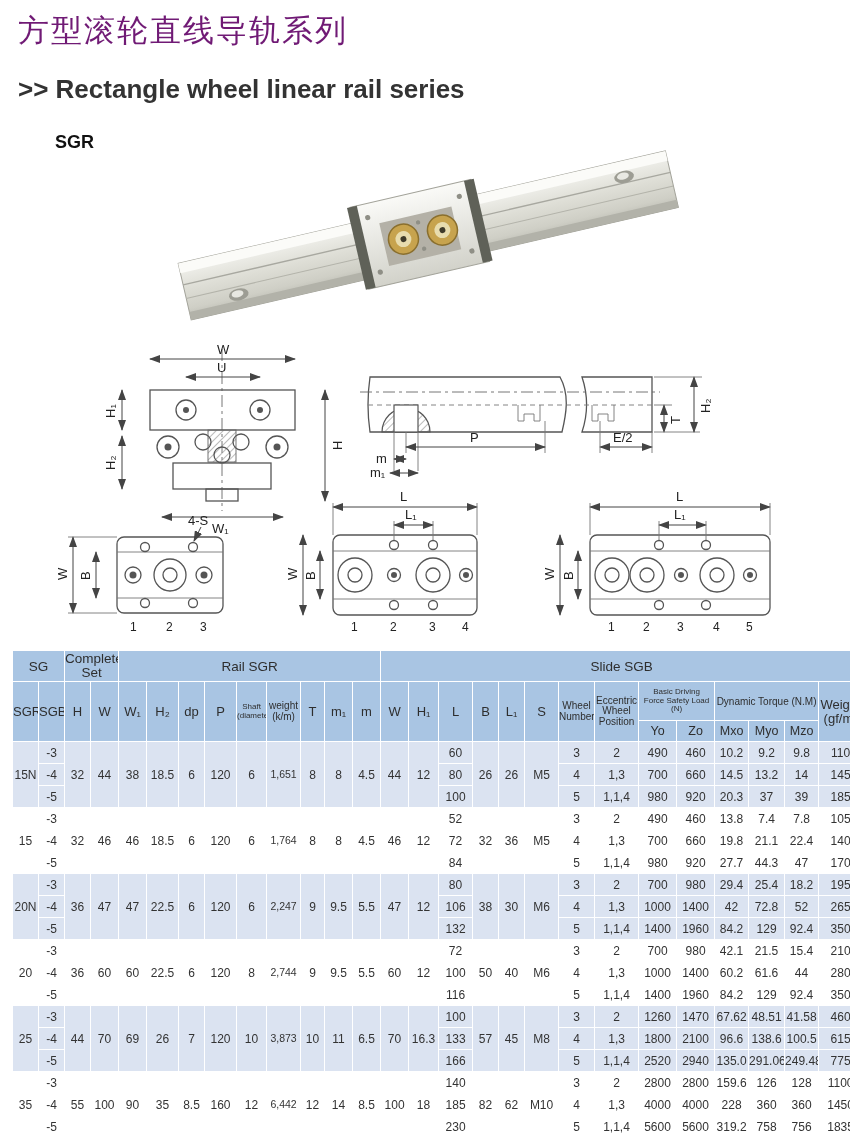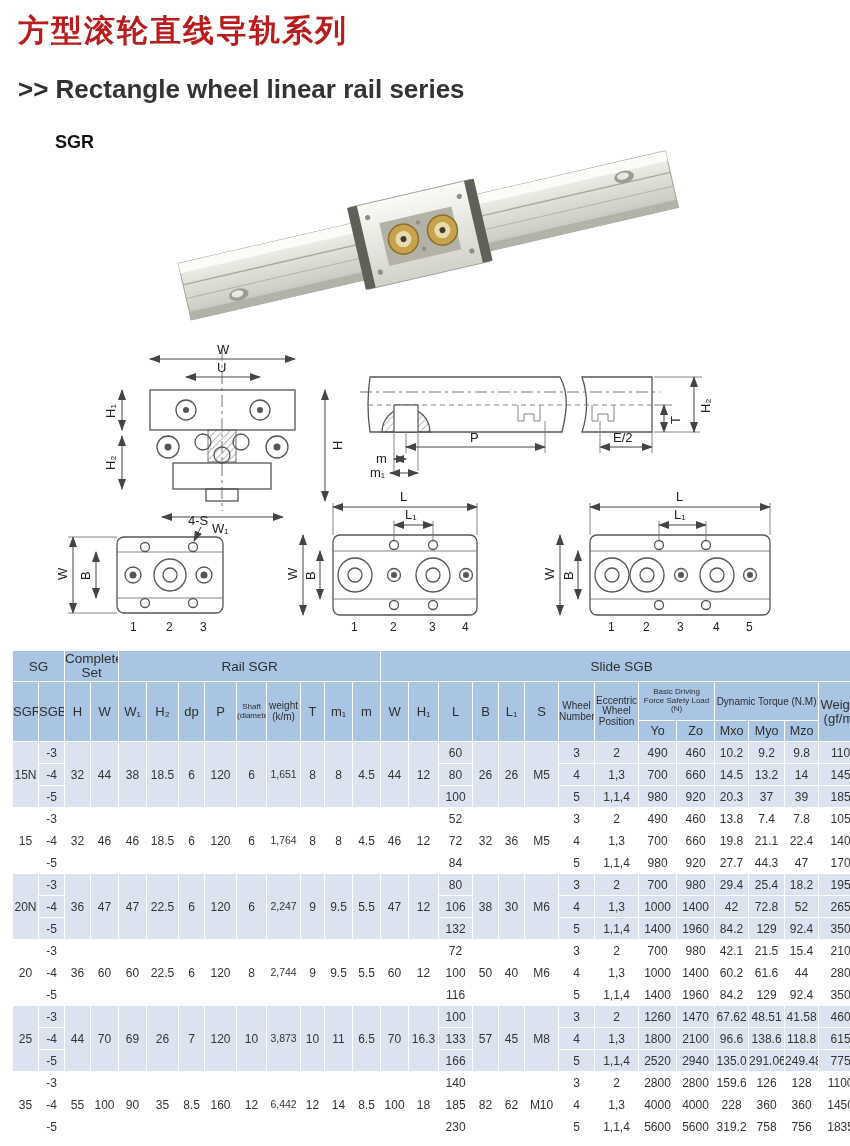--- a/index.html
+++ b/index.html
@@ -1,19 +1,19 @@
 <!DOCTYPE html>
 <html><head>
 <meta charset="utf-8">
 <style>
   html,body{margin:0;padding:0;background:#fff;}
   .page{position:relative;width:850px;height:1146px;overflow:hidden;background:#fff;
         font-family:"Liberation Sans","DejaVu Sans",sans-serif;}
   .title-row{position:absolute;left:18px;top:10px;display:flex;align-items:baseline;gap:20px;}
-  .title-cn{font-size:31px;font-weight:bold;color:#b91c1c;letter-spacing:2px;}
+  .title-cn{font-size:31px;font-weight:normal;color:#701a75;letter-spacing:2px;}
   .title-cn-sub{font-size:24px;font-weight:bold;color:#222;letter-spacing:2px;}
   .title-en{position:absolute;left:18px;top:74px;font-size:26px;font-weight:bold;color:#333;}
   .model{position:absolute;left:55px;top:132px;font-size:18px;font-weight:bold;color:#111;}
   svg{position:absolute;}
   .photo{left:150px;top:128px;width:560px;height:212px;}
   .diagrams{left:0;top:335px;width:850px;height:312px;}
   .ln{stroke:#555;stroke-width:1.3;fill:none;}
   .lt{stroke:#777;stroke-width:0.9;fill:none;}
   .dim{stroke:#444;stroke-width:1;fill:none;}
   .cl{stroke:#666;stroke-width:0.9;stroke-dasharray:12 4 3 4;fill:none;}
@@ -586,21 +586,21 @@
         </tr>
         <tr class="row-blue">
           <td>-4</td>
           <td>133</td>
           <td>4</td>
           <td>1,3</td>
           <td>1800</td>
           <td>2100</td>
           <td>96.6</td>
           <td>138.6</td>
-          <td>118.8</td>
+          <td>100.5</td>
           <td>615</td>
         </tr>
         <tr class="row-blue">
           <td>-5</td>
           <td>166</td>
           <td>5</td>
           <td>1,1,4</td>
           <td>2520</td>
           <td>2940</td>
           <td>135.0</td>

